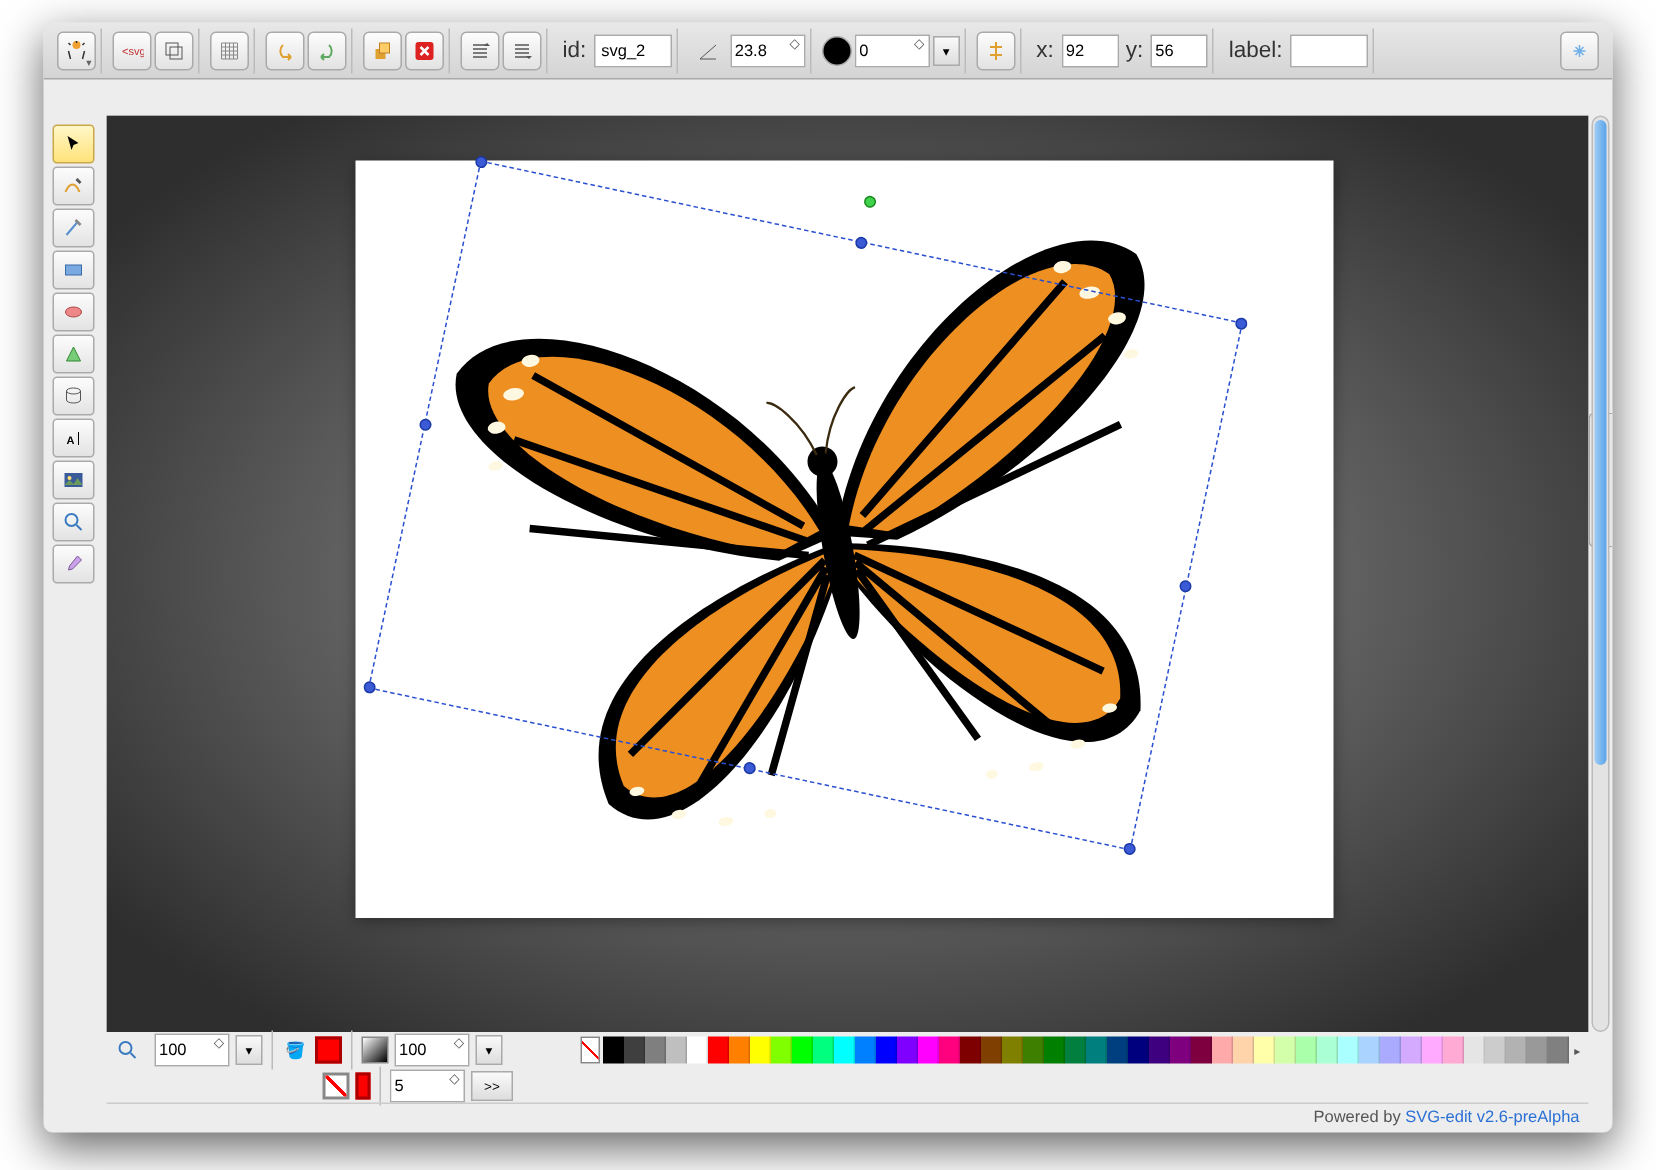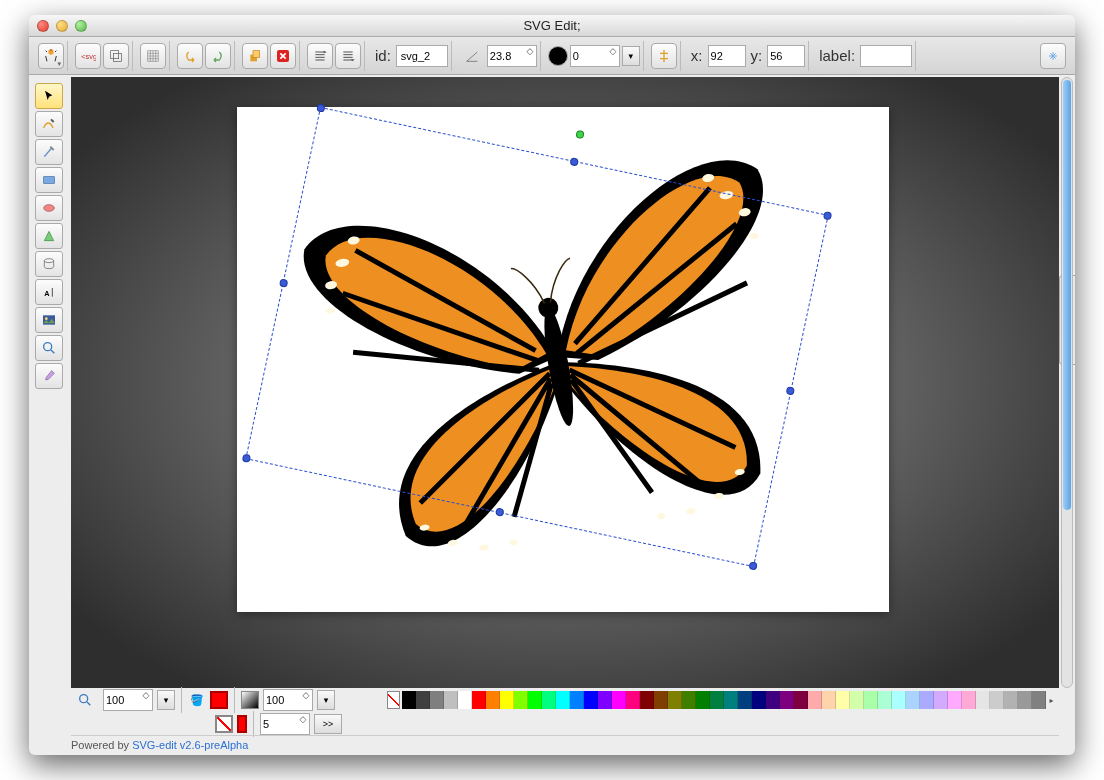--- a/index.html
+++ b/index.html
@@ -60,38 +60,30 @@
 .palx { width:14px; height:18px; border:1px solid #888; background:#fff; position:relative; margin-right:2px; }
 .palx::after { content:""; position:absolute; left:0; top:0; right:0; bottom:0; background:linear-gradient(45deg,transparent 46%,red 46%,red 54%,transparent 54%); }
 .pcol { width:14px; height:18px; border-right:1px solid rgba(0,0,0,.15); cursor:pointer; }
 .palmore { width:12px; font-size:8px; color:#555; text-align:center; cursor:pointer; }
 .strokerow { position:absolute; left:144px; top:24px; height:22px; display:flex; align-items:center; gap:4px; }
 .fillsw { width:18px; height:18px; border:2px solid #888; background:#fff; }
 .fillsw.red { background:red; border-color:#a00; }
 .fillsw.none { background:#fff; position:relative; }
 .fillsw.none::after { content:""; position:absolute; inset:0; background:linear-gradient(45deg,transparent 45%,red 45%,red 55%,transparent 55%); }
 .gradsw { width:18px; height:18px; background:linear-gradient(135deg,#fff,#000); border:1px solid #888; }
-.footer { position:absolute; left:42px; right:16px; bottom:2px; height:18px; text-align:left; font-size:11px; color:#555; padding-right:6px; border-top:1px solid #ccc; line-height:18px; }
+.footer { position:absolute; left:42px; right:16px; bottom:2px; height:18px; text-align:right; font-size:11px; color:#555; padding-right:6px; border-top:1px solid #ccc; line-height:18px; }
 .footer a { color:#2a6fd4; text-decoration:none; }
 
 .sep { width:1px; height:26px; background:#bbb; margin:0 2px; }
 .stepbtn { width:18px; height:20px; border:1px solid #aaa; background:linear-gradient(#fafafa,#ddd); font-size:9px; display:flex; align-items:center; justify-content:center; cursor:pointer; }
 </style>
 </head>
 <body>
 
 <div class="window">
-  <div class="titlebar">
-    <div class="traffic">
-      <div class="tl r"></div>
-      <div class="tl y"></div>
-      <div class="tl g"></div>
-    </div>
-    <div class="title">SVG Edit;</div>
-  </div>
 
   <div class="toolbar">
     <div class="tgrp">
       <div class="tbtn dd">
           <svg viewBox="0 0 24 24">
             <path d="M12 2a4 4 0 0 1 4 4 4 4 0 0 1-4 4 4 4 0 0 1-4-4 4 4 0 0 1 4-4" fill="#f0a030"></path>
             <path d="M4 12l2 8M20 12l-2 8M12 4l0-2M6 6l-2-2M18 6l2-2" stroke="#333" stroke-width="1.5" fill="none"></path>
           </svg>
         </div>
     </div>

